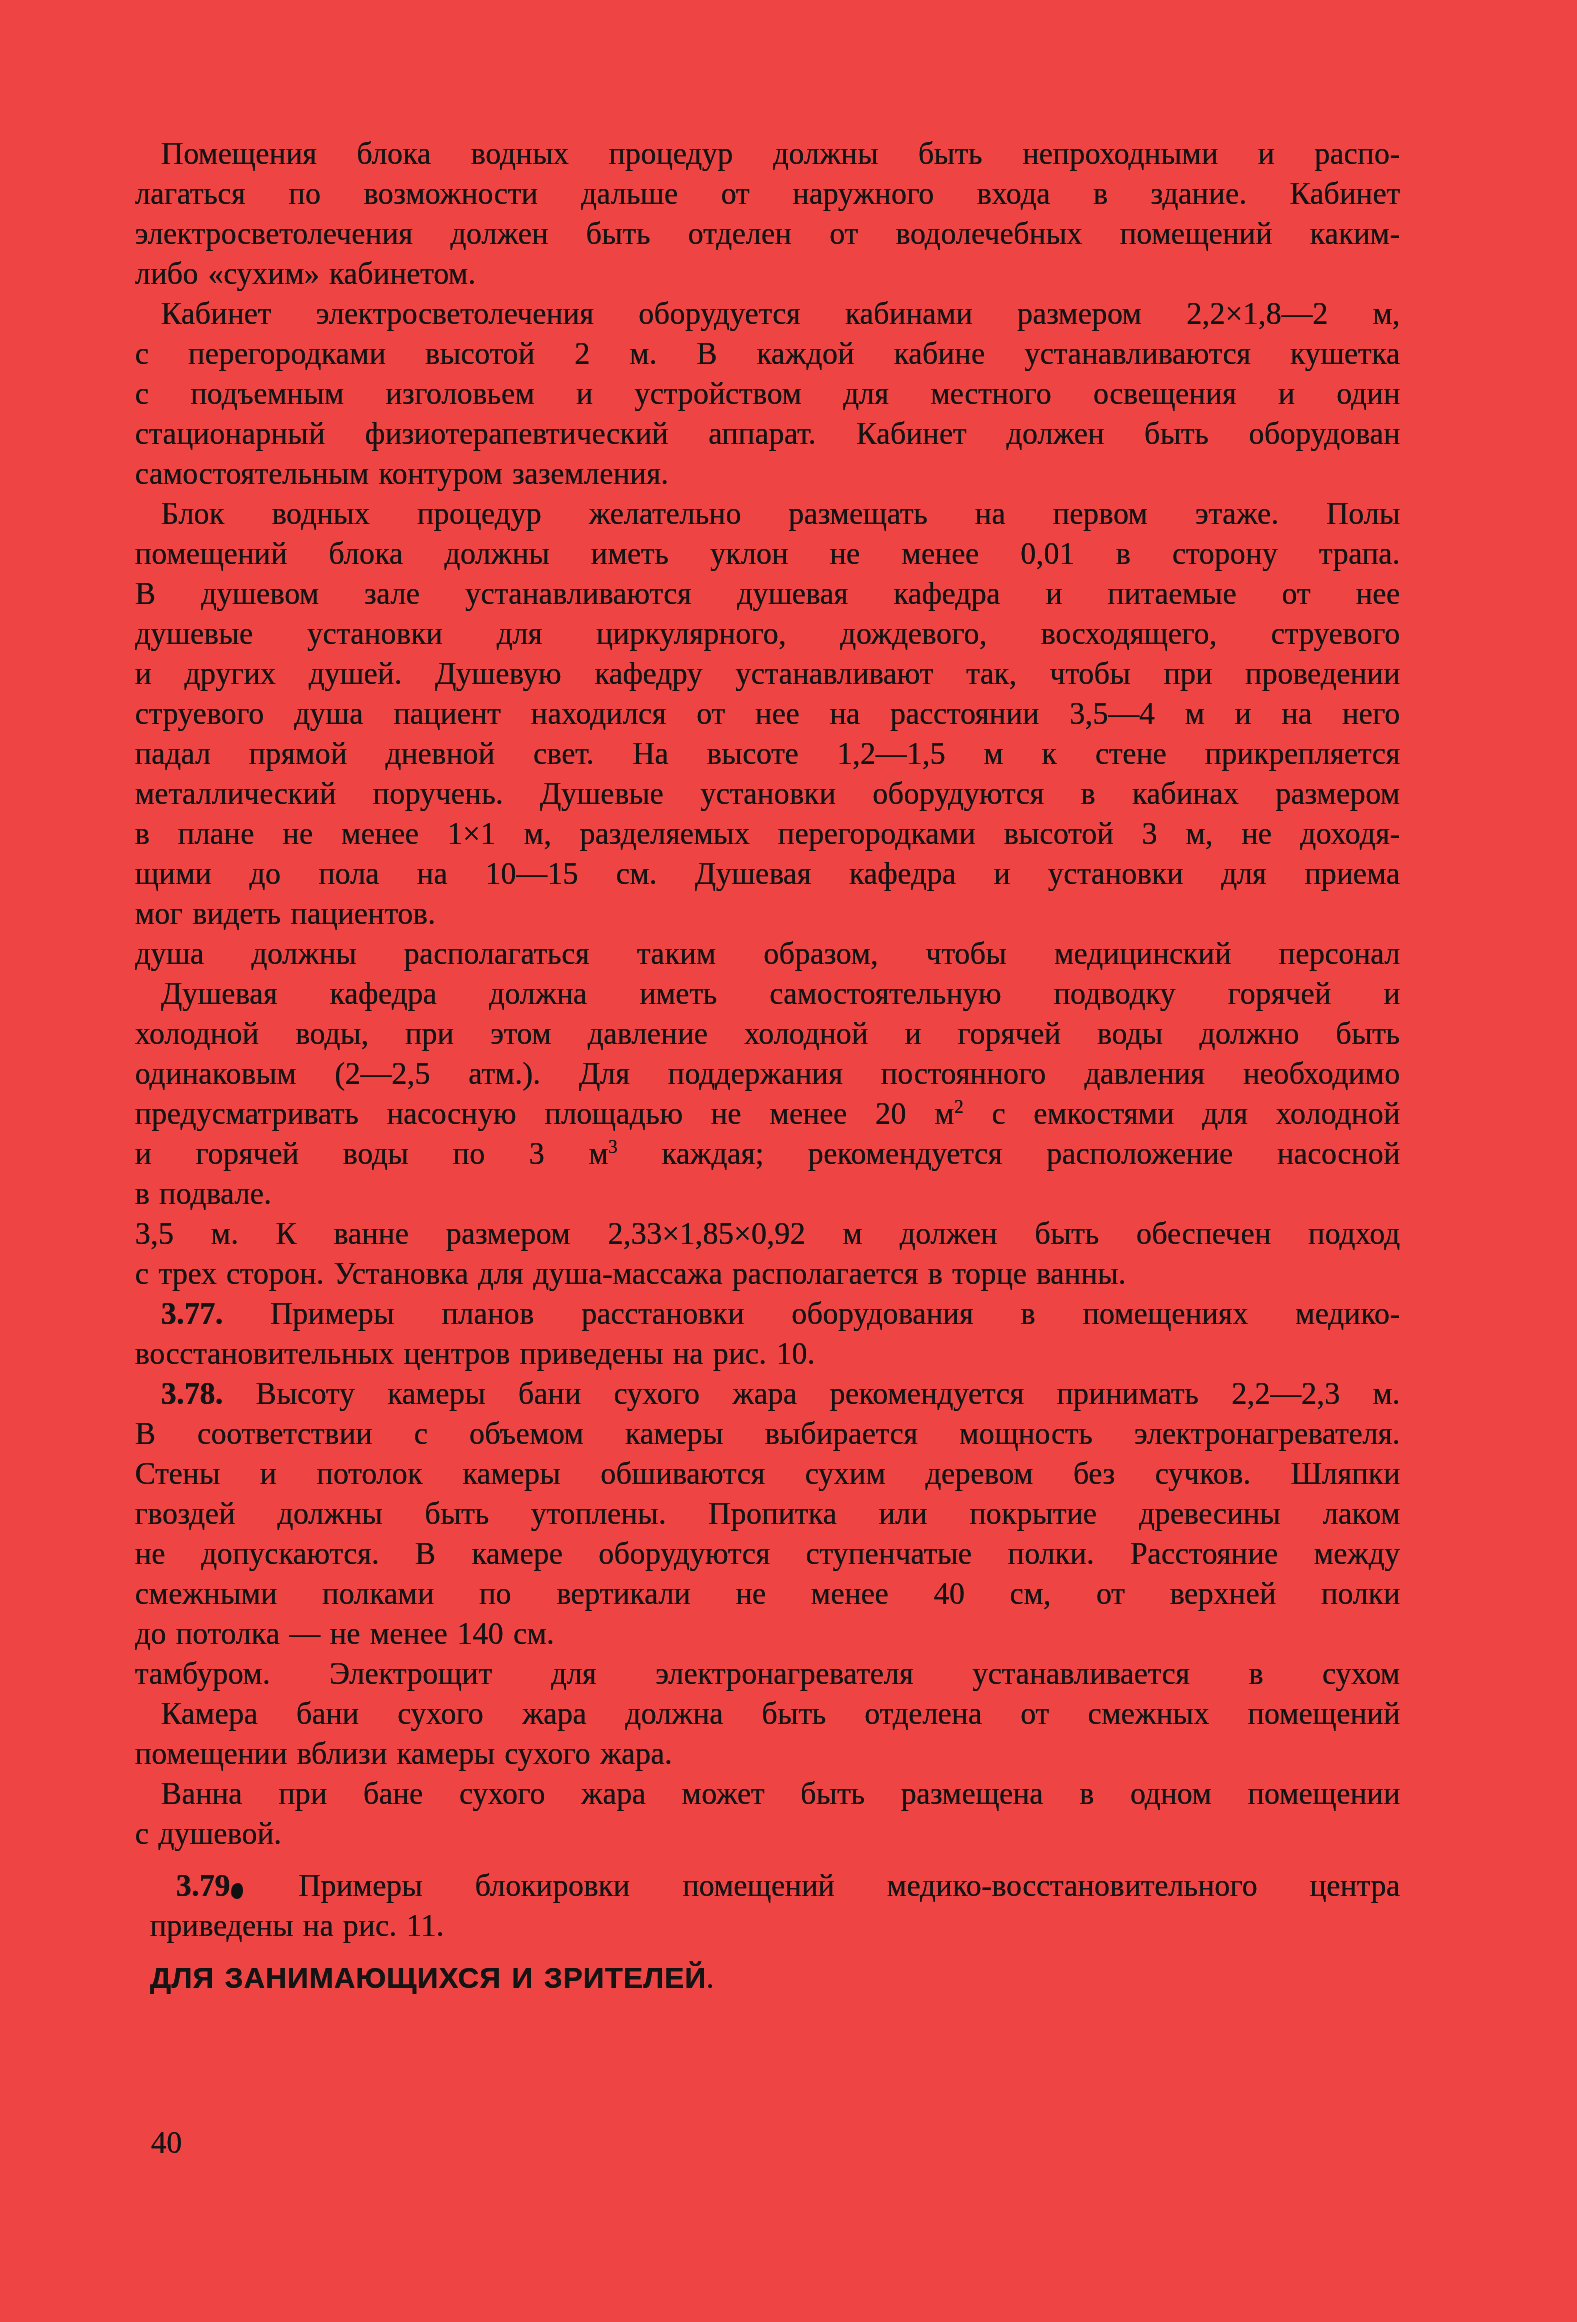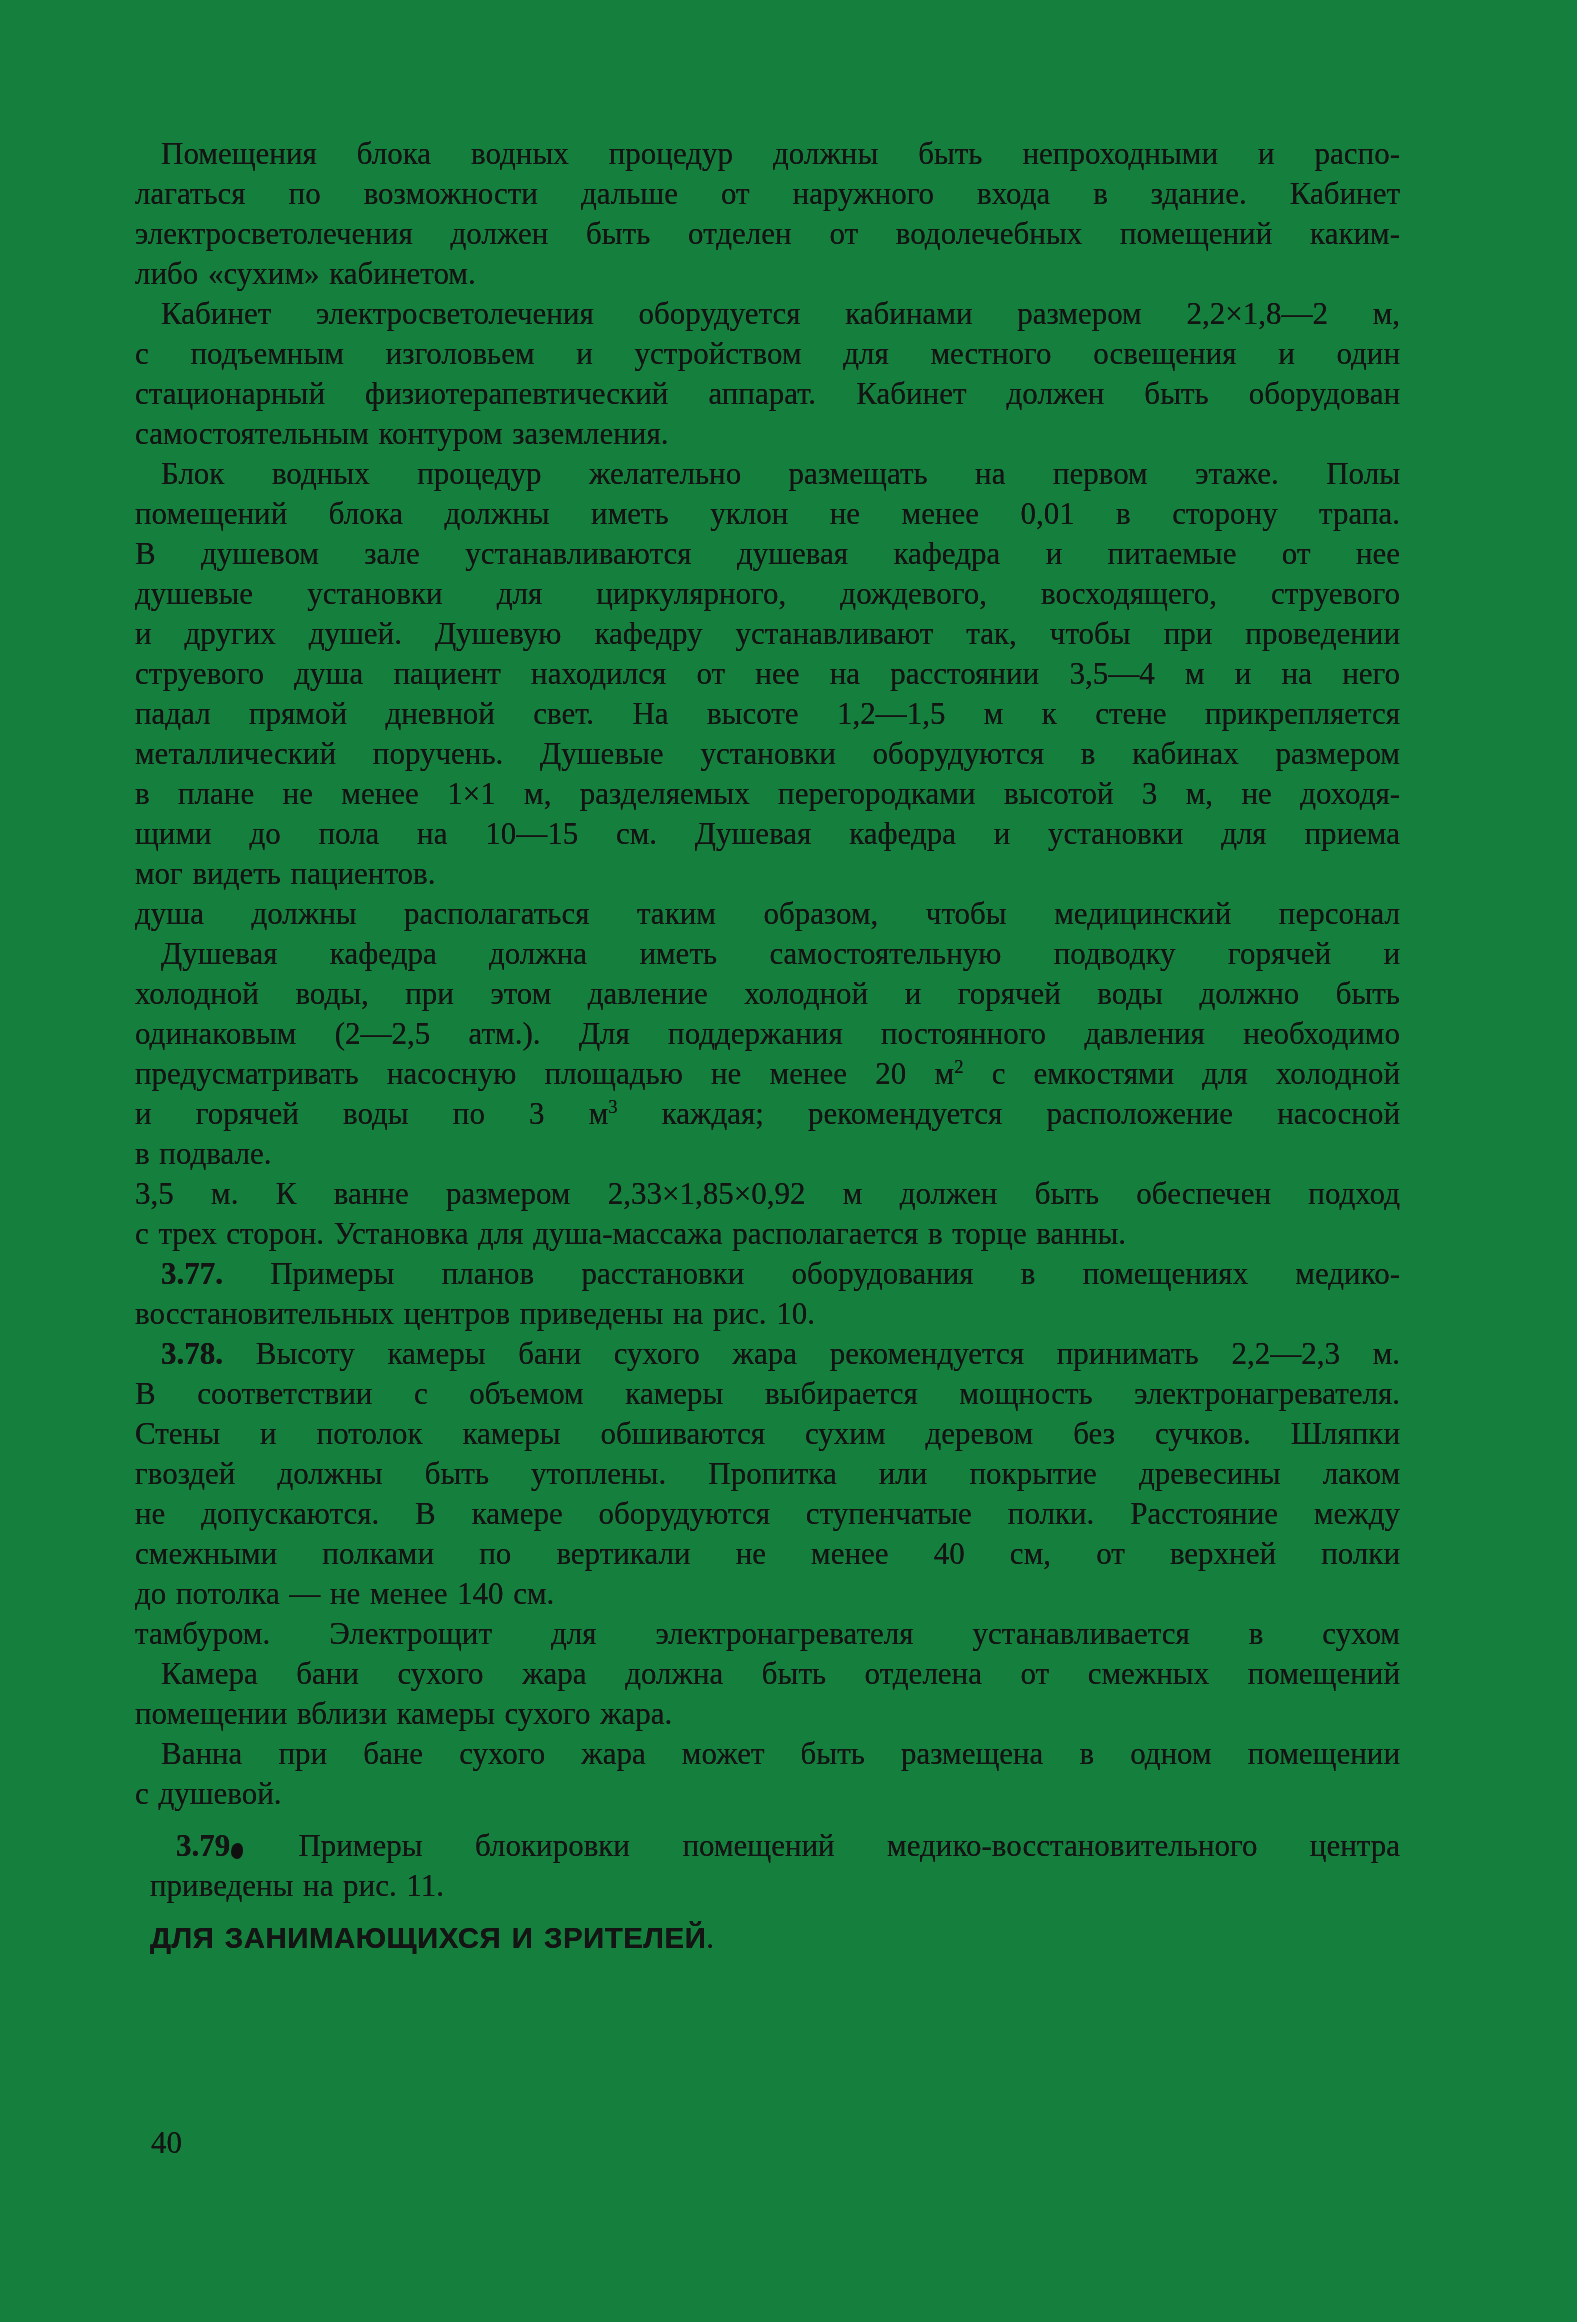--- a/index.html
+++ b/index.html
@@ -4,21 +4,21 @@
 <style>
   html, body {
     margin: 0;
     padding: 0;
     background: #ffffff;
   }
   .page {
     position: relative;
     width: 1578px;
     height: 2323px;
-    background: #15803d;
+    background: #ef4444;
     overflow: hidden;
     font-family: "Liberation Serif", serif;
     color: #141414;
   }
   .text-block {
     position: absolute;
     left: 135px;
     top: 134px;
     width: 1265px;
     font-size: 31px;
@@ -70,20 +70,21 @@
 <div class="page">
   <main class="text-block">
       <div class="para">
         <div class="line first"><span>Помещения блока водных процедур должны быть непроходными и распо-</span></div>
         <div class="line"><span>лагаться по возможности дальше от наружного входа в здание. Кабинет</span></div>
         <div class="line"><span>электросветолечения должен быть отделен от водолечебных помещений каким-</span></div>
         <div class="line last"><span>либо «сухим» кабинетом.</span></div>
       </div>
       <div class="para">
         <div class="line first"><span>Кабинет электросветолечения оборудуется кабинами размером 2,2×1,8—2 м,</span></div>
+        <div class="line"><span>с перегородками высотой 2 м. В каждой кабине устанавливаются кушетка</span></div>
         <div class="line"><span>с подъемным изголовьем и устройством для местного освещения и один</span></div>
         <div class="line"><span>стационарный физиотерапевтический аппарат. Кабинет должен быть оборудован</span></div>
         <div class="line last"><span>самостоятельным контуром заземления.</span></div>
       </div>
       <div class="para">
         <div class="line first"><span>Блок водных процедур желательно размещать на первом этаже. Полы</span></div>
         <div class="line"><span>помещений блока должны иметь уклон не менее 0,01 в сторону трапа.</span></div>
         <div class="line"><span>В душевом зале устанавливаются душевая кафедра и питаемые от нее</span></div>
         <div class="line"><span>душевые установки для циркулярного, дождевого, восходящего, струевого</span></div>
         <div class="line"><span>и других душей. Душевую кафедру устанавливают так, чтобы при проведении</span></div>

